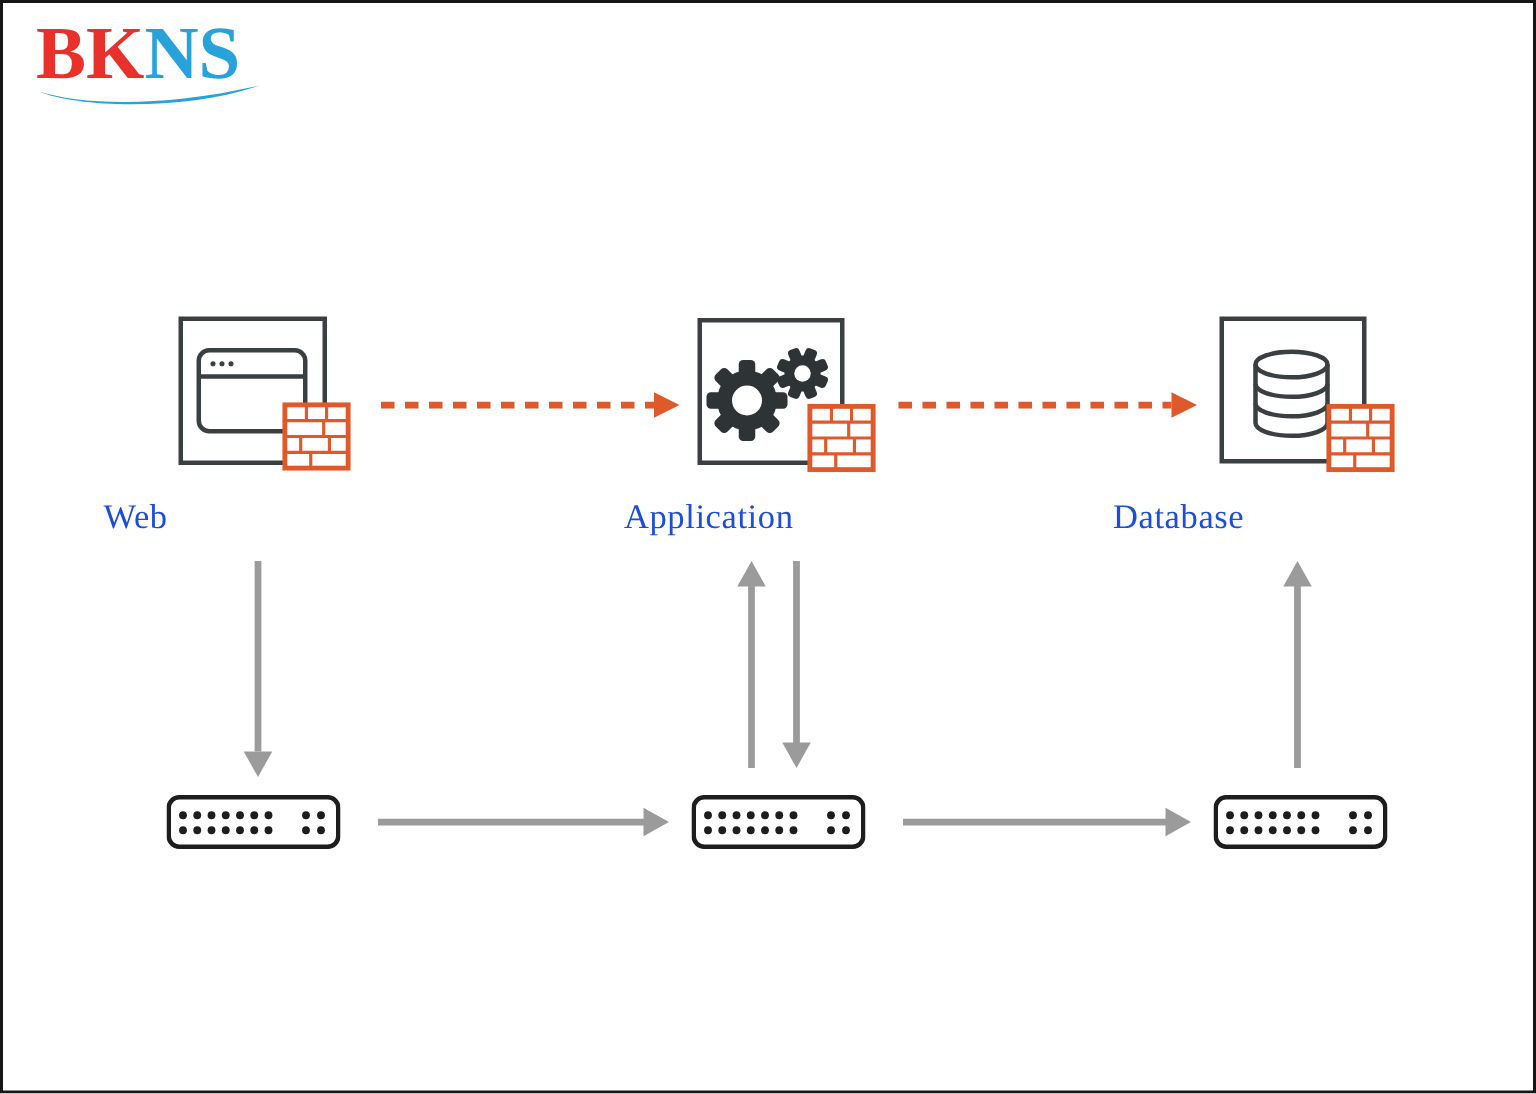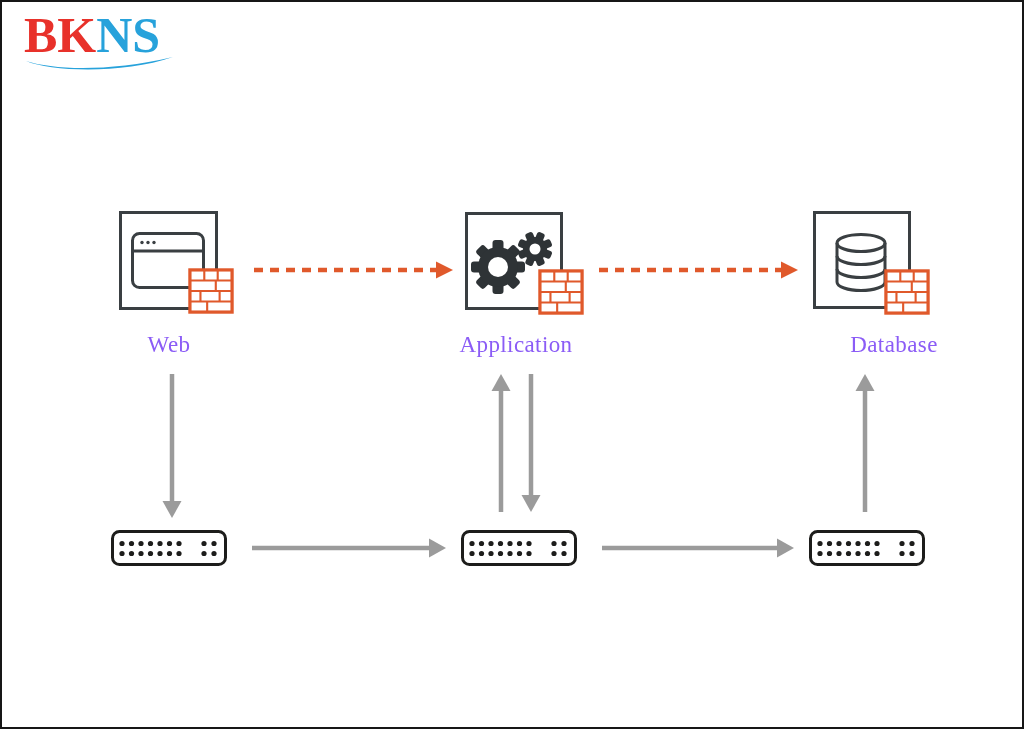--- a/index.html
+++ b/index.html
@@ -12,26 +12,26 @@
   
   .logo { position:absolute; top:10px; left:22px; width:156px; }
   .logo-text { font-size:50px; font-weight:bold; line-height:0.95; letter-spacing:0px; white-space:nowrap; }
   .logo-red  { color:#E8312A; }
   .logo-blue { color:#27A2DB; }
   .logo-swoosh { display:block; margin-top:-5px; }
   
   .diagram-svg { position:absolute; top:0; left:0; }
   
   .tier-label {
-    position:absolute; top:330px; width:200px; text-align:center;
-    font-size:23px; color:#8b5cf6; letter-spacing:0.4px;
+    position:absolute; top:330px; width:200px; 
+    font-size:23px; color:#1d4ed8; letter-spacing:0.4px;
   }
   .tier-label.web { left:67px; }
   .tier-label.app { left:414px; }
-  .tier-label.db  { left:792px; }
+  .tier-label.db  { left:740px; }
 </style>
 </head>
 <body>
 
 <div class="page">
 
   <div class="logo">
     <div class="logo-text"><span class="logo-red">BK</span><span class="logo-blue">NS</span></div>
     <svg class="logo-swoosh" width="152" height="18" viewBox="0 0 152 18">
       <path d="M2,6 C30,15 85,17 149,2 C100,19 28,17 2,6 Z" fill="#27A2DB"></path>

